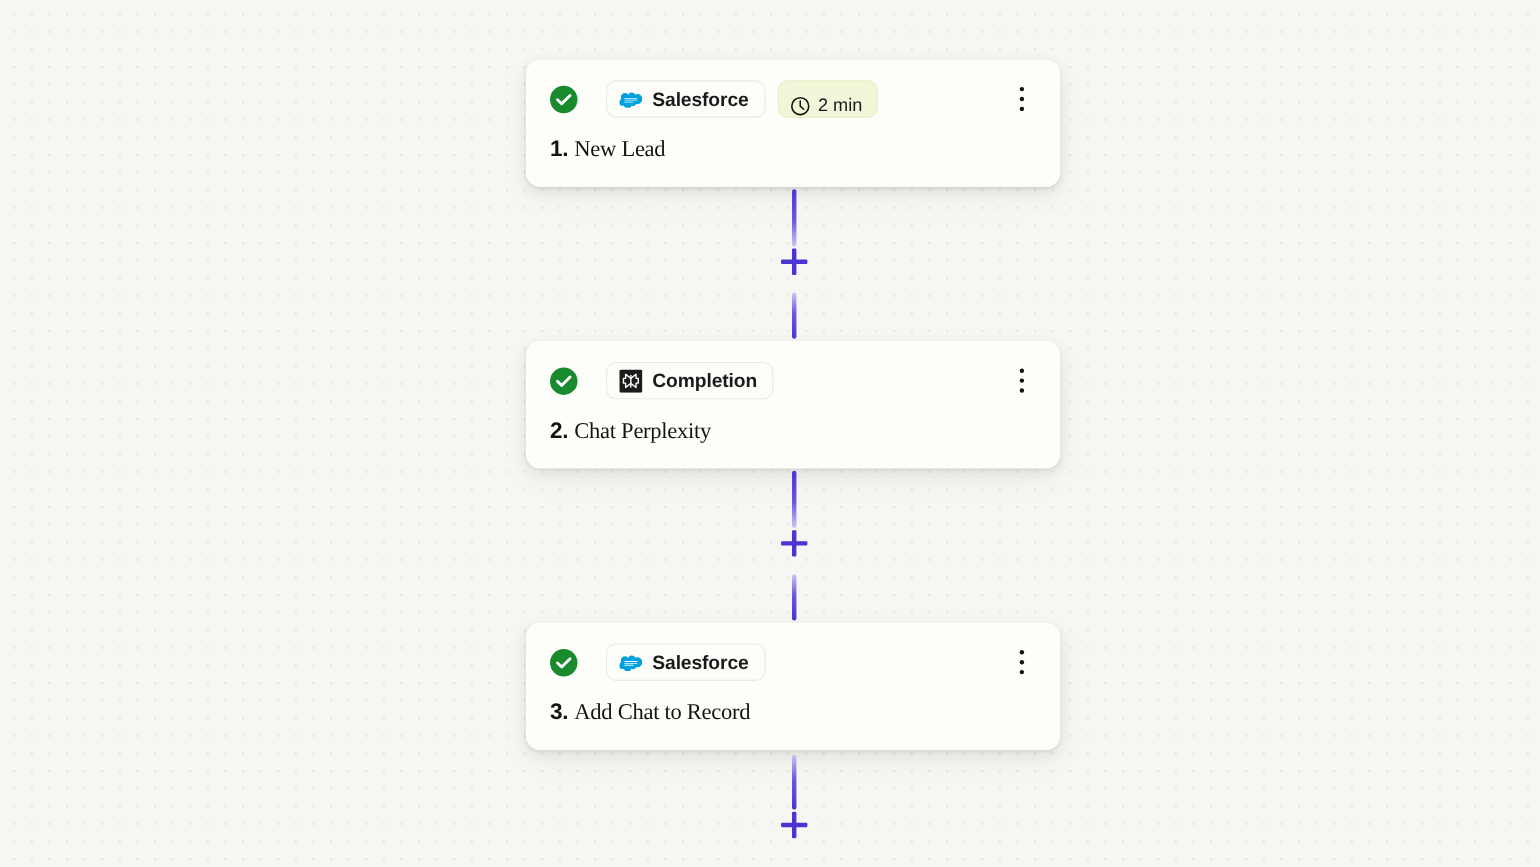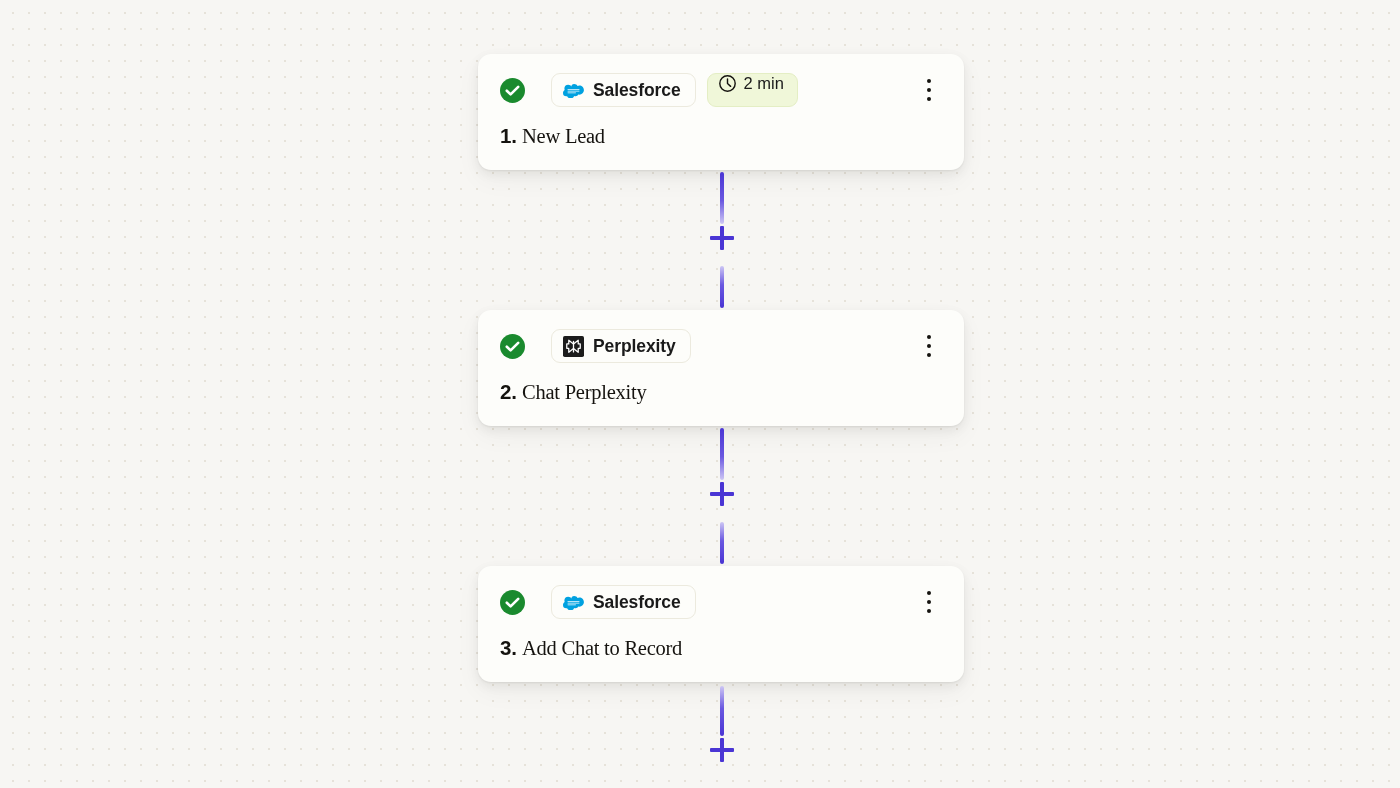--- a/index.html
+++ b/index.html
@@ -85,21 +85,21 @@
     font-weight: 700;
     color: #1a1a1a;
     letter-spacing: -0.1px;
     white-space: nowrap;
   }
 
   .app-logo { display: flex; align-items: center; justify-content: center; flex: 0 0 auto; }
 
   .time-chip {
     display: inline-flex;
-    align-items: flex-start;
+    align-items: flex-end;
     gap: 7px;
     height: 34px;
     padding: 0 13px 0 10px;
     border-radius: 9px;
     background: #f0f7d9;
     border: 1px solid #e4eec4;
   }
   .time-chip-label {
     font-size: 16.5px;
     font-weight: 400;
@@ -243,21 +243,21 @@
           <span class="app-logo">
             <svg width="21" height="21" viewBox="0 0 24 24" aria-hidden="true">
               <rect x="0" y="0" width="24" height="24" rx="2" fill="#1c1c1c"></rect>
               <g fill="none" stroke="#ffffff" stroke-width="1.45" stroke-linecap="round" stroke-linejoin="round">
                 <path d="M12 6.2 V18.2"></path>
                 <path d="M12 9.1 L6.6 4.9 V9.1 H4.3 V14.1 H6.6 V18.6 L12 14.3"></path>
                 <path d="M12 9.1 L17.4 4.9 V9.1 H19.7 V14.1 H17.4 V18.6 L12 14.3"></path>
               </g>
             </svg>
           </span>
-          <span class="app-chip-label">Perplexity</span>
+          <span class="app-chip-label">Completion</span>
         </span>
 
         <span class="menu-btn">
           <span></span>
             <span></span>
             <span></span>
         </span>
       </div>
 
       <div class="node-title">

